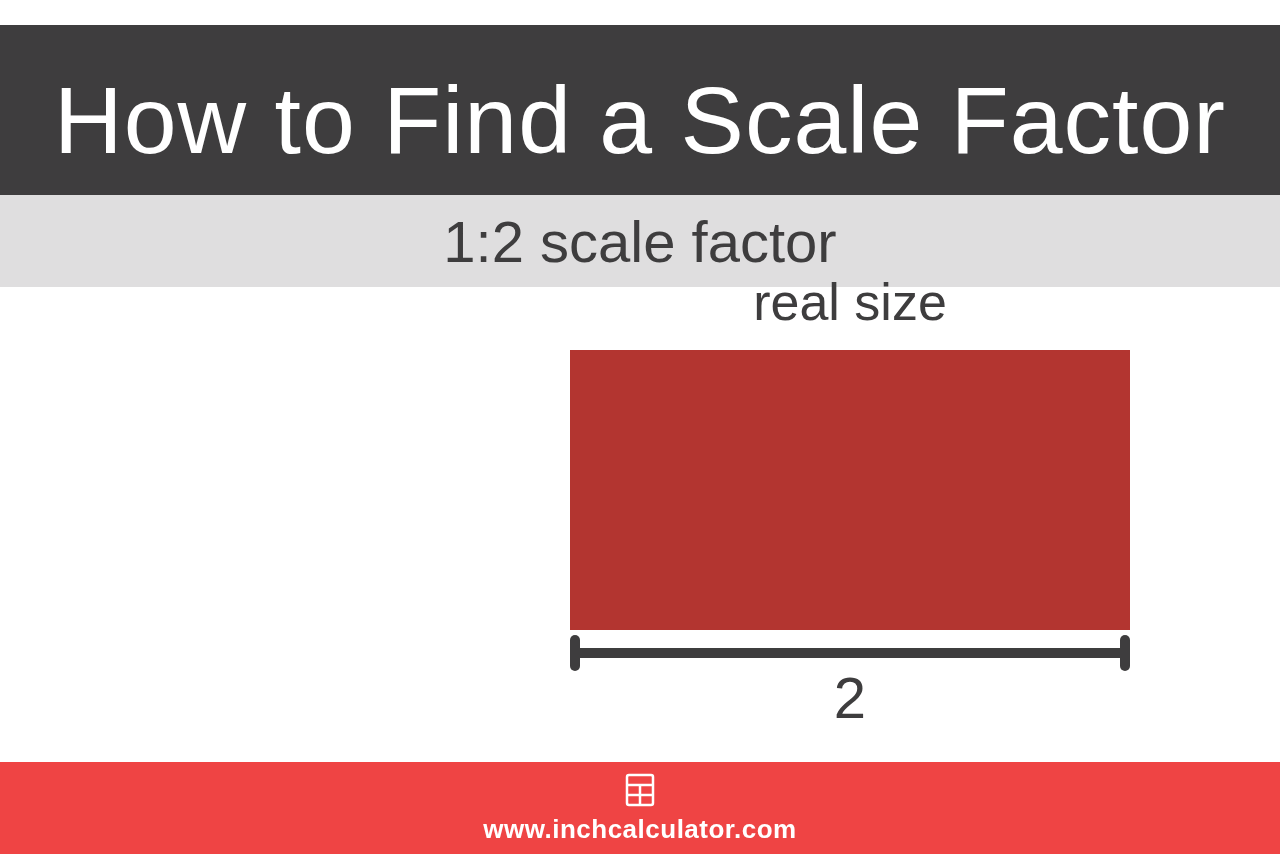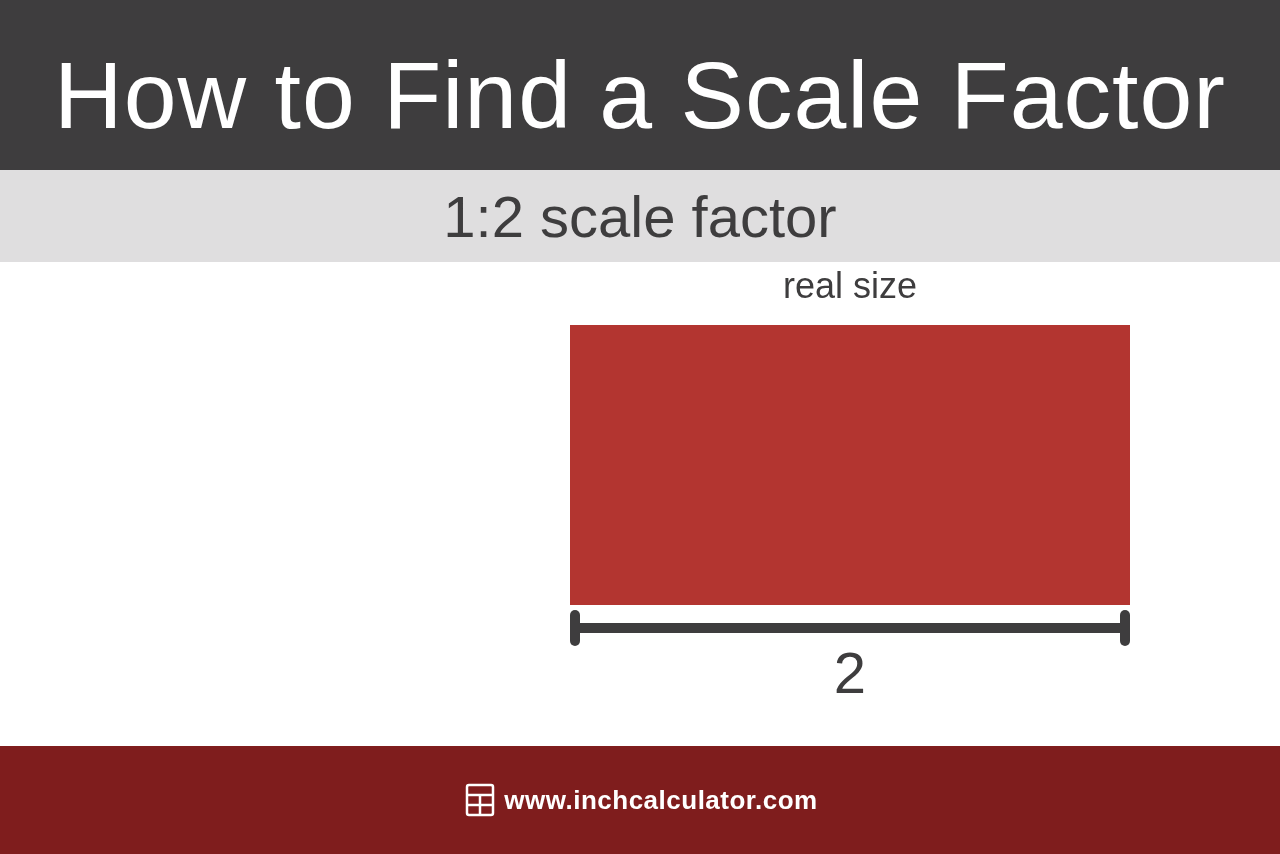--- a/index.html
+++ b/index.html
@@ -12,20 +12,21 @@
     overflow: hidden;
   }
   .header-bar {
     width: 100%;
     height: 170px;
     background: #3e3d3e;
     display: flex;
     align-items: center;
     justify-content: center;
     padding-top: 20px;
+    margin-top: 25px;
   }
   .header-title {
     color: #ffffff;
     font-size: 95px;
     font-weight: 300;
     letter-spacing: 1px;
   }
   .sub-bar {
     width: 100%;
     height: 92px;
@@ -53,21 +54,21 @@
   .group-small {
     left: 100px;
     bottom: 56px;
   }
   .group-large {
     left: 570px;
     bottom: 56px;
   }
   .label {
     color: #3e3d3e;
-    font-size: 36px;
+    font-size: 52px;
     font-weight: 300;
     margin-bottom: 18px;
   }
   .rect {
     background: #b33530;
   }
   .rect-small {
     width: 280px;
     height: 140px;
   }
@@ -101,24 +102,24 @@
     color: #3e3d3e;
     font-size: 58px;
     font-weight: 300;
     text-align: center;
     margin-top: 6px;
   }
   .footer {
     position: absolute;
     bottom: 0;
     width: 100%;
-    height: 108px;
-    background: #7f1d1d;
+    height: 92px;
+    background: #ef4444;
     display: flex;
-    flex-direction: row;
+    flex-direction: column;
     align-items: center;
     justify-content: center;
     gap: 6px;
   }
   .footer-url {
     color: #ffffff;
     font-size: 26px;
     font-weight: 600;
     letter-spacing: 0.5px;
   }

